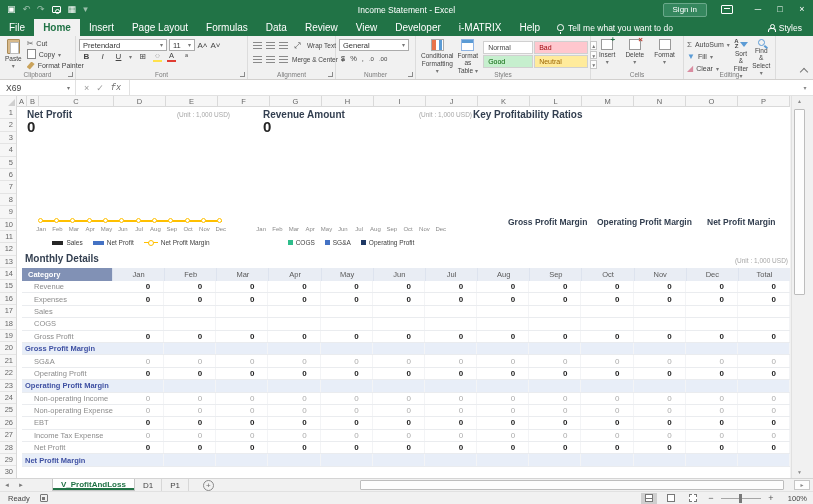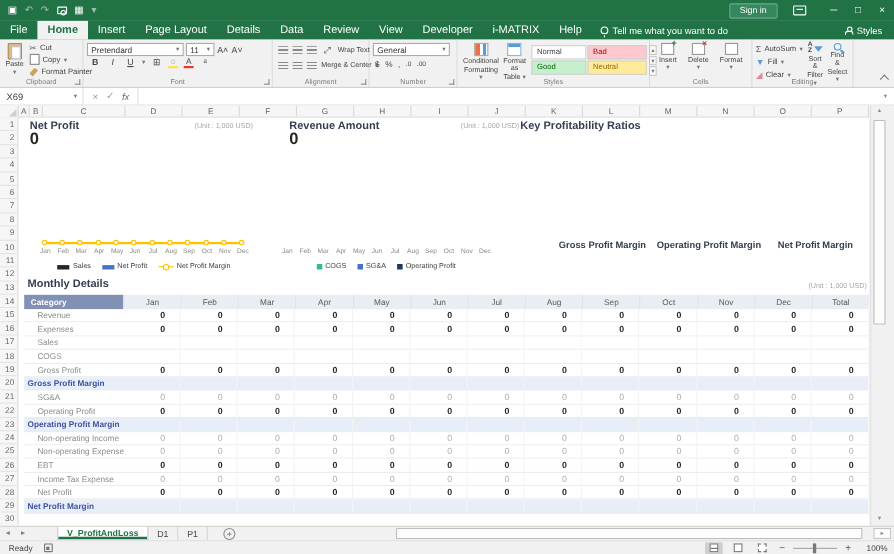--- a/index.html
+++ b/index.html
@@ -93,21 +93,21 @@
 .funnel{display:inline-block;width:0;height:0;border-left:4px solid transparent;border-right:4px solid transparent;border-top:5px solid #5b9bd5;}
 .mag{display:inline-block;width:7px;height:7px;border:1.5px solid #5b9bd5;border-radius:50%;position:relative;}
 .mag::after{content:"";position:absolute;left:5px;top:6px;width:4px;height:1.5px;background:#5b9bd5;transform:rotate(40deg);}
 .collapse{position:absolute;right:6px;bottom:4px;width:6px;height:6px;border-left:1px solid #777;border-top:1px solid #777;transform:rotate(45deg);}
 
 
 .fbar{position:absolute;top:80px;left:0;width:813px;height:16px;background:#fff;border-bottom:1px solid #e1e1e1;display:flex;align-items:center;}
 .namebox{width:62px;height:16px;display:flex;align-items:center;padding-left:6px;font-size:8.5px;color:#444;}
 .nb-dd{width:14px;text-align:center;border-right:1px solid #e1e1e1;height:16px;line-height:16px;}
 .fbtns{display:flex;align-items:center;gap:7px;padding:0 8px;border-right:1px solid #e1e1e1;height:16px;color:#9a9a9a;}
-.fx{font-style:italic;font-size:8.5px;color:#6b6b6b;}
+.fx{font-style:italic;font-size:8.5px;color:#6b6b6b;font-family:Liberation Mono, monospace;}
 .finput{flex:1;height:16px;}
 .fbar-dd{width:16px;text-align:center;color:#888;font-size:6px;}
 
 
 .colheads{position:absolute;top:96px;left:0;width:790px;height:11px;background:#f6f6f6;display:flex;border-bottom:1px solid #d9d9d9;}
 .corner{width:17px;height:11px;border-right:1px solid #d9d9d9;position:relative;background:#f6f6f6;}
 .corner::after{content:"";position:absolute;right:1px;bottom:1px;border-left:7px solid transparent;border-bottom:7px solid #cfcfcf;}
 .ch{width:52px;text-align:center;font-size:7.5px;color:#666;border-right:1px solid #d9d9d9;line-height:11px;}
 .ch[data-idx="0"]{width:10px;}
 .ch[data-idx="1"]{width:12px;}
@@ -190,37 +190,38 @@
 
   <div class="titlebar">
     <div class="qat">
       <span class="qicon">▣</span>
       <span class="qicon dim">↶</span>
       <span class="qicon dim">↷</span>
       <span class="cam"></span>
       <span class="qicon">▦</span>
       <span class="qicon dim">▾</span>
     </div>
+    <div class="ttl">Income Statement - Excel</div>
     <div class="tb-right">
       <span class="signin">Sign in</span>
       <span class="ribopt"></span>
       <span class="winbtn">─</span>
       <span class="winbtn">□</span>
       <span class="winbtn">×</span>
     </div>
   </div>
 
   <div class="tabrow">
     <div style="display:flex">
 
     <div class="rtab" data-idx="0">File</div>
         <div class="rtab active" data-idx="1">Home</div>
         <div class="rtab" data-idx="2">Insert</div>
         <div class="rtab" data-idx="3">Page Layout</div>
-        <div class="rtab" data-idx="4">Details</div>
+        <div class="rtab" data-idx="4">Formulas</div>
         <div class="rtab" data-idx="5">Data</div>
         <div class="rtab" data-idx="6">Review</div>
         <div class="rtab" data-idx="7">View</div>
         <div class="rtab" data-idx="8">Developer</div>
         <div class="rtab" data-idx="9">i-MATRIX</div>
         <div class="rtab" data-idx="10">Help</div>
       </div>
     <div class="tellme">
       <span class="bulb"></span>
       <span>Tell me what you want to do</span>

